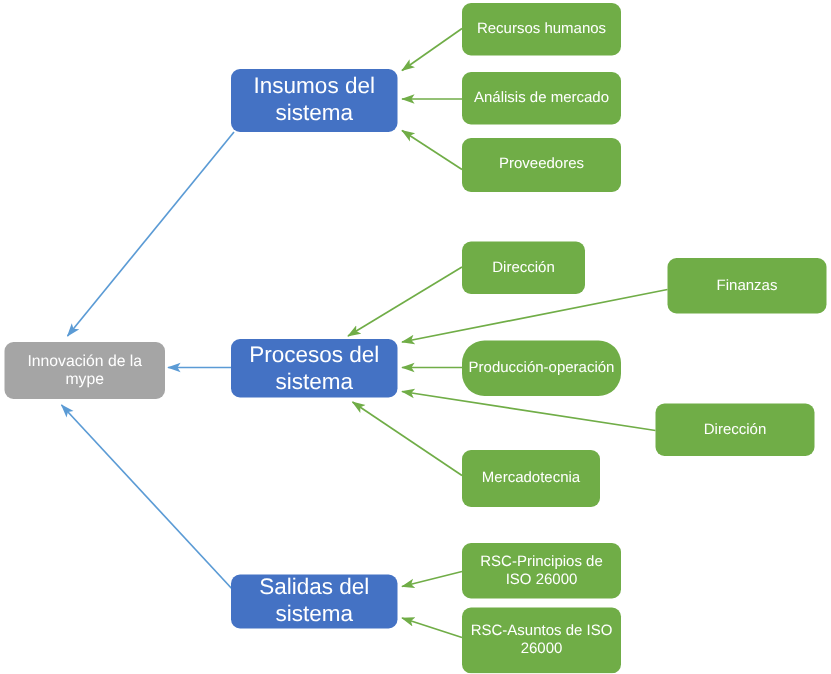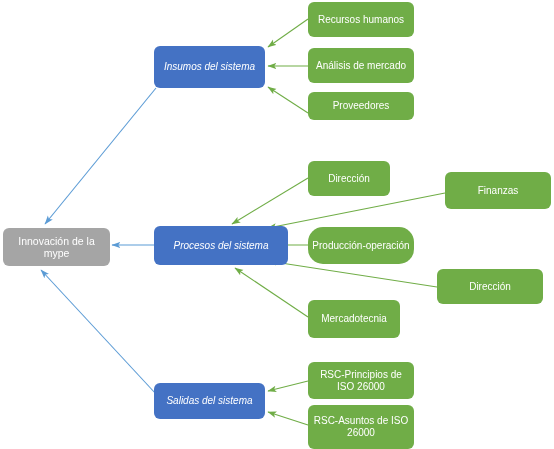--- a/index.html
+++ b/index.html
@@ -37,22 +37,21 @@
     line-height: 1.18;
     padding: 2px 4px;
     z-index: 3;
   }
   .node-core {
     background: #a5a5a5;
     font-size: 10.5px;
   }
   .node-stage {
     background: #4472c4;
-    font-size: 10px;
-    font-style: italic;
+    font-size: 15px;
   }
   .node-factor {
     background: #70ad47;
     font-size: 10px;
   }
   .node span {
     display: block;
     width: 100%;
   }
 </style>
@@ -89,33 +88,33 @@
     <line x1="308" y1="425" x2="268" y2="412" stroke="#70ad47" stroke-width="1.1" marker-end="url(#ah-green)"></line>
   </svg>
 
   <div id="nodes">
       <div class="node node-core" style="left: 3px; top: 228px; width: 107px; height: 38px;">
         <span>Innovación de la mype</span>
       </div>
       <div class="node node-stage" style="left: 154px; top: 46px; width: 111px; height: 42px;">
         <span>Insumos  del sistema</span>
       </div>
-      <div class="node node-stage" style="left: 154px; top: 226px; width: 134px; height: 39px;">
+      <div class="node node-stage" style="left: 154px; top: 226px; width: 111px; height: 39px;">
         <span>Procesos  del sistema</span>
       </div>
       <div class="node node-stage" style="left: 154px; top: 383px; width: 111px; height: 36px;">
         <span>Salidas del sistema</span>
       </div>
       <div class="node node-factor" style="left: 308px; top: 2px; width: 106px; height: 35px;">
         <span>Recursos humanos</span>
       </div>
       <div class="node node-factor" style="left: 308px; top: 48px; width: 106px; height: 35px;">
         <span>Análisis de mercado</span>
       </div>
-      <div class="node node-factor" style="left: 308px; top: 92px; width: 106px; height: 28px;">
+      <div class="node node-factor" style="left: 308px; top: 92px; width: 106px; height: 36px;">
         <span>Proveedores</span>
       </div>
       <div class="node node-factor" style="left: 308px; top: 161px; width: 82px; height: 35px;">
         <span>Dirección</span>
       </div>
       <div class="node node-factor" style="left: 445px; top: 172px; width: 106px; height: 37px;">
         <span>Finanzas</span>
       </div>
       <div class="node node-factor" style="left: 308px; top: 227px; width: 106px; height: 37px; border-radius: 15px;">
         <span>Producción-operación</span>

